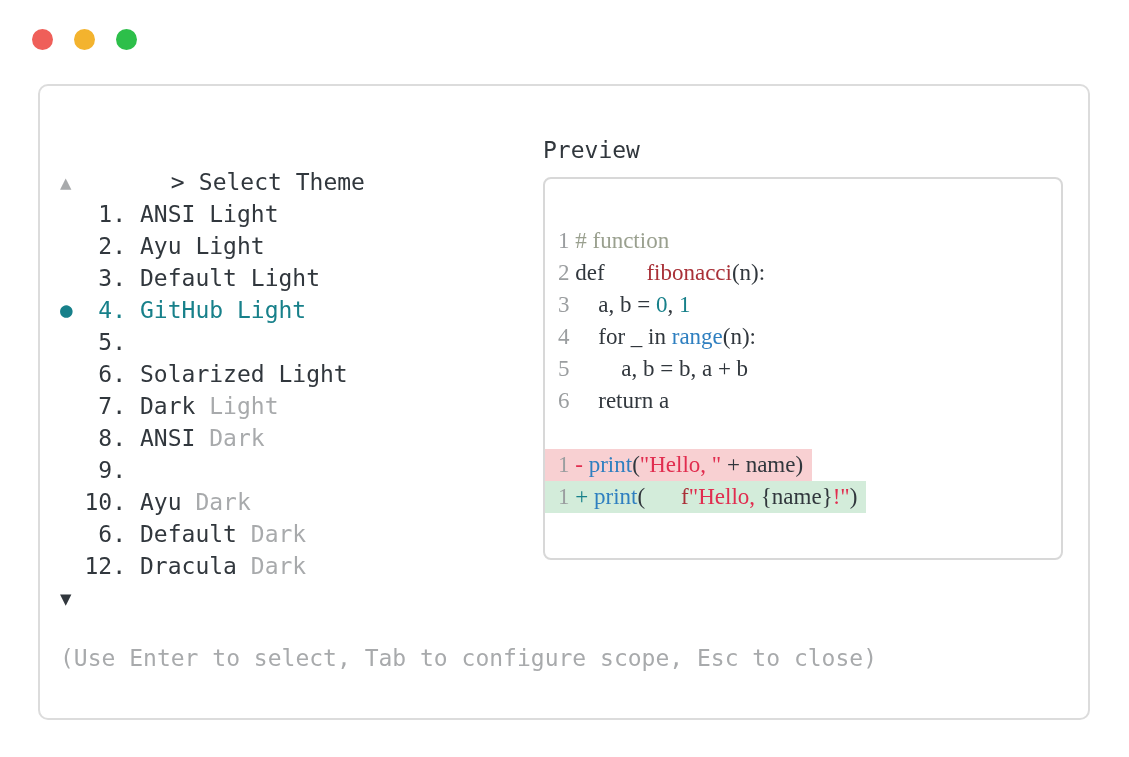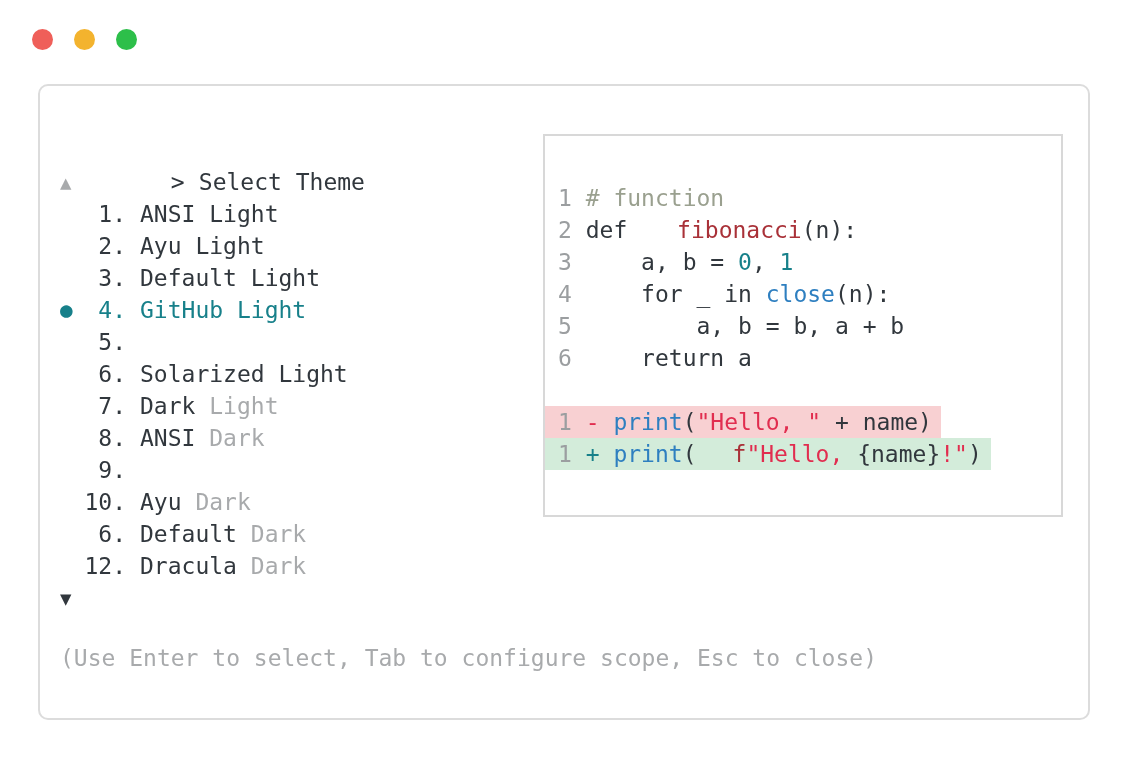--- a/index.html
+++ b/index.html
@@ -36,22 +36,22 @@
   .marker { width:24px; flex:none; color:var(--teal); font-size:21px; }
   .num { width:42px; flex:none; text-align:right; margin-right:14px; }
   .tname .muted { color:var(--muted); }
   .trow.selected .num, .trow.selected .tname, .trow.selected .tname span { color:var(--teal); }
 
   .hint { margin-top:28px; height:32px; line-height:32px; color:var(--muted); white-space:pre; }
 
   .preview-title { height:32px; line-height:32px; margin-bottom:11px; }
   .preview-box {
     width:520px; height:383px; box-sizing:border-box;
-    border:2px solid var(--box-border,#d8d8d8); border-radius:0;
-    padding:46px 0 0 13px; overflow:hidden; background:#fff;
+    border:2px solid var(--box-border,#d8d8d8); border-radius:8px;
+    padding:46px 0 0 13px; overflow:hidden; background:#fff;font-family:Liberation Serif, serif;
   }
   .code-line { height:32px; line-height:32px; white-space:pre; }
   .lnum { color:var(--linenum); }
   .diff-bg { display:inline-block; margin-left:-13px; padding-left:13px; padding-right:9px; height:32px; }
   .diff-bg.removed { background:var(--removed-bg); }
   .diff-bg.added { background:var(--added-bg); }
 
   .tok-code { color:var(--ink); }
   .tok-comment { color:var(--comment); }
   .tok-keyword { color:var(--keyword);margin-left:36px; }
@@ -88,26 +88,27 @@
           <div class="trow"><span class="marker"></span><span class="num">8.</span><span class="tname"><span>ANSI </span><span class="muted">Dark</span></span></div>
           <div class="trow"><span class="marker"></span><span class="num">9.</span></div>
           <div class="trow"><span class="marker"></span><span class="num">10.</span><span class="tname"><span>Ayu </span><span class="muted">Dark</span></span></div>
           <div class="trow"><span class="marker"></span><span class="num">6.</span><span class="tname"><span>Default </span><span class="muted">Dark</span></span></div>
           <div class="trow"><span class="marker"></span><span class="num">12.</span><span class="tname"><span>Dracula </span><span class="muted">Dark</span></span></div>
         </div>
       <div class="scroll-down">▼</div>
       <div class="hint">(Use Enter to select, Tab to configure scope, Esc to close)</div>
     </div>
     <div class="right-col">
+      <div class="preview-title">Preview</div>
       <div class="preview-box">
         <div id="code">
             <div class="code-line"><span class="lnum">1 </span><span class="tok-comment"># function</span></div>
             <div class="code-line"><span class="lnum">2 </span><span class="tok-code">def </span><span class="tok-keyword">fibonacci</span><span class="tok-code">(n):</span></div>
             <div class="code-line"><span class="lnum">3 </span><span class="tok-code">    a, b = </span><span class="tok-number">0</span><span class="tok-code">, </span><span class="tok-number">1</span></div>
-            <div class="code-line"><span class="lnum">4 </span><span class="tok-code">    for _ in </span><span class="tok-builtin">close</span><span class="tok-code">(n):</span></div>
+            <div class="code-line"><span class="lnum">4 </span><span class="tok-code">    for _ in </span><span class="tok-builtin">range</span><span class="tok-code">(n):</span></div>
             <div class="code-line"><span class="lnum">5 </span><span class="tok-code">        a, b = b, a + b</span></div>
             <div class="code-line"><span class="lnum">6 </span><span class="tok-code">    return a</span></div>
             <div class="code-line"><span> </span></div>
             <div class="code-line"><span class="diff-bg removed"><span class="lnum">1 </span><span class="tok-diff-minus">- </span><span class="tok-builtin">print</span><span class="tok-code">(</span><span class="tok-string">"Hello, "</span><span class="tok-code"> + name</span><span class="tok-code">)</span></span></div>
             <div class="code-line"><span class="diff-bg added"><span class="lnum">1 </span><span class="tok-diff-plus">+ </span><span class="tok-builtin">print</span><span class="tok-code">(</span><span class="tok-keyword">f</span><span class="tok-string">"Hello, </span><span class="tok-code">{name}</span><span class="tok-string">!"</span><span class="tok-code">)</span></span></div>
           </div>
       </div>
     </div>
   </div>
 </div>

